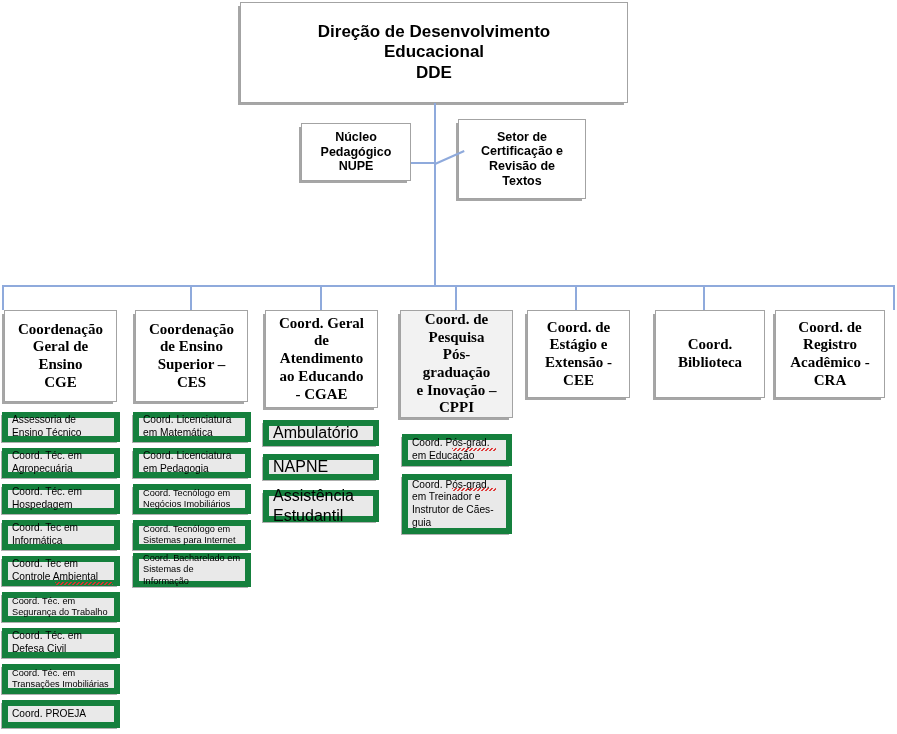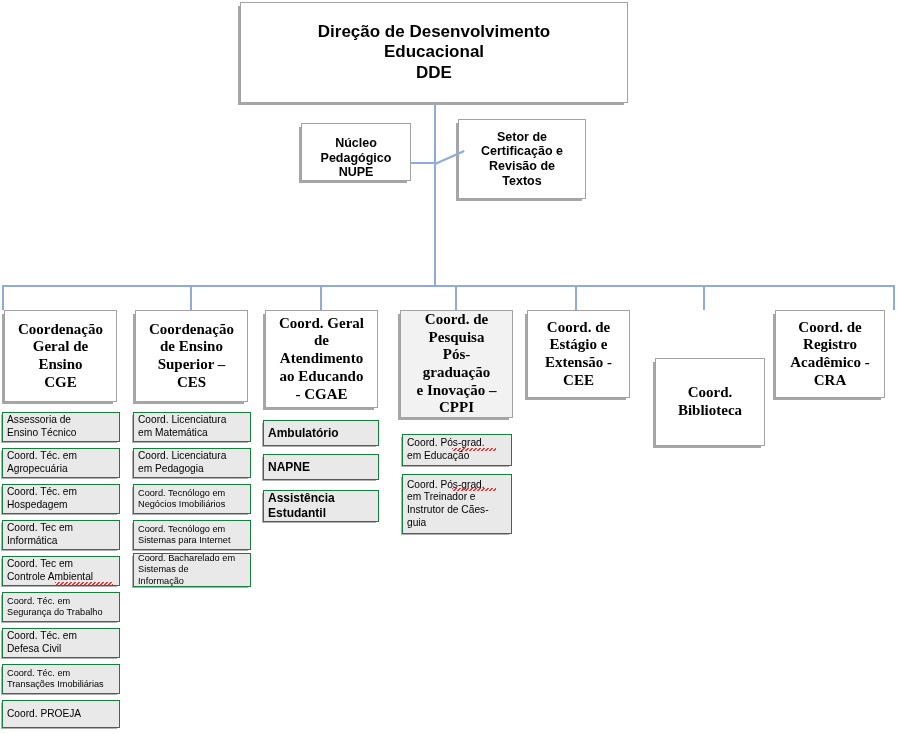--- a/index.html
+++ b/index.html
@@ -62,35 +62,35 @@
   .box-l3 .txt   { font-size: 15px; font-family: Liberation Serif, serif; }
 
   
   .box-shade { background: #f2f2f2; }
 
   
   .item {
     position: absolute;
     box-sizing: border-box;
     background: #e9e9e9;
-    border: 1px solid #15803d;
+    border: 6px solid #15803d;
     box-shadow: -2px 2px 0 -1px #b0b0b0;
     display: flex;
     align-items: center;
     padding: 1px 4px;
   }
   .item .txt {
     color: #000000;
     line-height: 1.25;
     white-space: pre-line;
     text-align: left;
   }
   .item .txt.s9  { font-size: 9.2px; }
   .item .txt.s10 { font-size: 10.2px; }
-  .item .txt.s11 { font-size: 12px; font-weight: bold; }
+  .item .txt.s11 { font-size: 16px; }
 
   
   .sq {
     position: absolute;
     height: 3px;
     background-image:
       repeating-linear-gradient(135deg,
         #e03030 0px, #e03030 1.4px,
         rgba(255,255,255,0) 1.4px, rgba(255,255,255,0) 2.8px);
     opacity: .95;
@@ -102,21 +102,21 @@
 <div id="chart">
 
   <div class="box box-root" style="left:240px; top:2px; width:388px; height:101px;">
     <span class="txt">Direção de Desenvolvimento
 Educacional
 DDE</span>
   </div>
 
   <div class="conn v" style="left:434px; top:103px; width:2px; height:183px;"></div>
 
-  <div class="box box-l2" style="left:301px; top:123px; width:110px; height:58px;align-items:flex-end;">
+  <div class="box box-l2" style="left:301px; top:123px; width:110px; height:58px;">
     <span class="txt">Núcleo
 Pedagógico
 NUPE</span>
   </div>
   <div class="conn h" style="left:411px; top:162px; width:24px; height:2px;"></div>
 
   <div class="box box-l2" style="left:458px; top:119px; width:128px; height:80px;">
     <span class="txt">Setor de
 Certificação e
 Revisão de
@@ -165,21 +165,21 @@
 CPPI</span>
   </div>
 
   <div class="box box-l3" style="left:527px; top:310px; width:103px; height:88px;">
     <span class="txt">Coord. de
 Estágio e
 Extensão -
 CEE</span>
   </div>
 
-  <div class="box box-l3" style="left:655px; top:310px; width:110px; height:88px;margin-top:48px;">
+  <div class="box box-l3" style="left:655px; top:310px; width:110px; height:88px;">
     <span class="txt">Coord.
 Biblioteca</span>
   </div>
 
   <div class="box box-l3" style="left:775px; top:310px; width:110px; height:88px;">
     <span class="txt">Coord. de
 Registro
 Acadêmico -
 CRA</span>
   </div>

